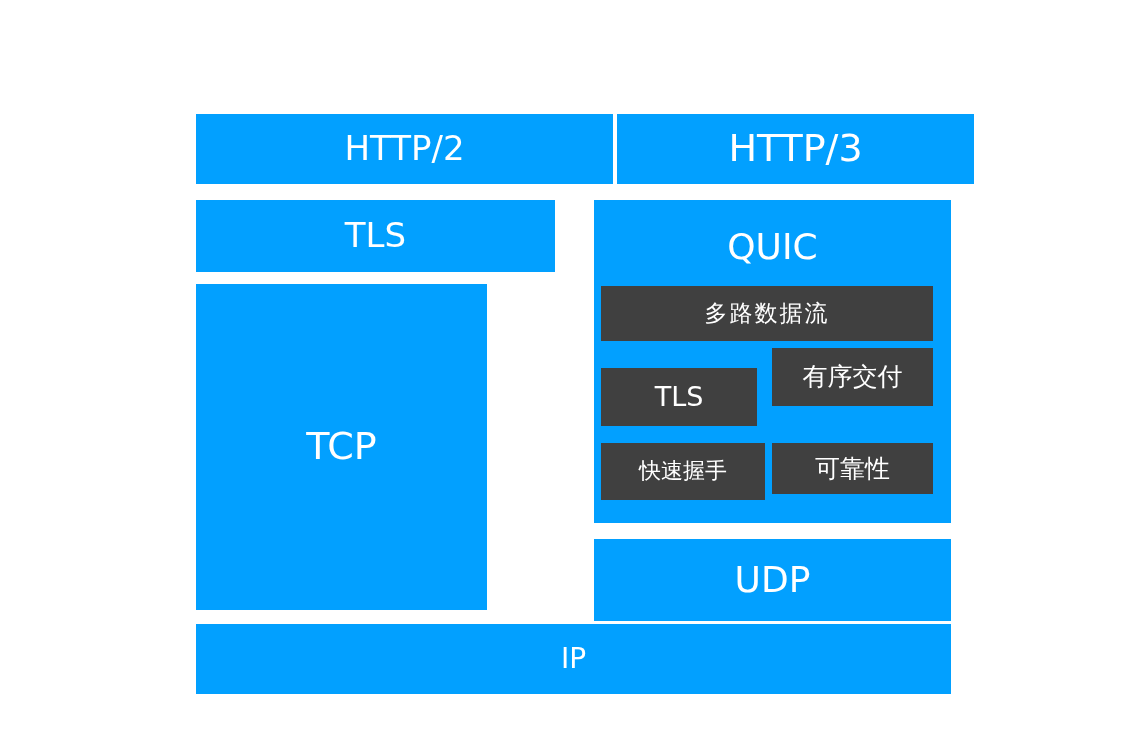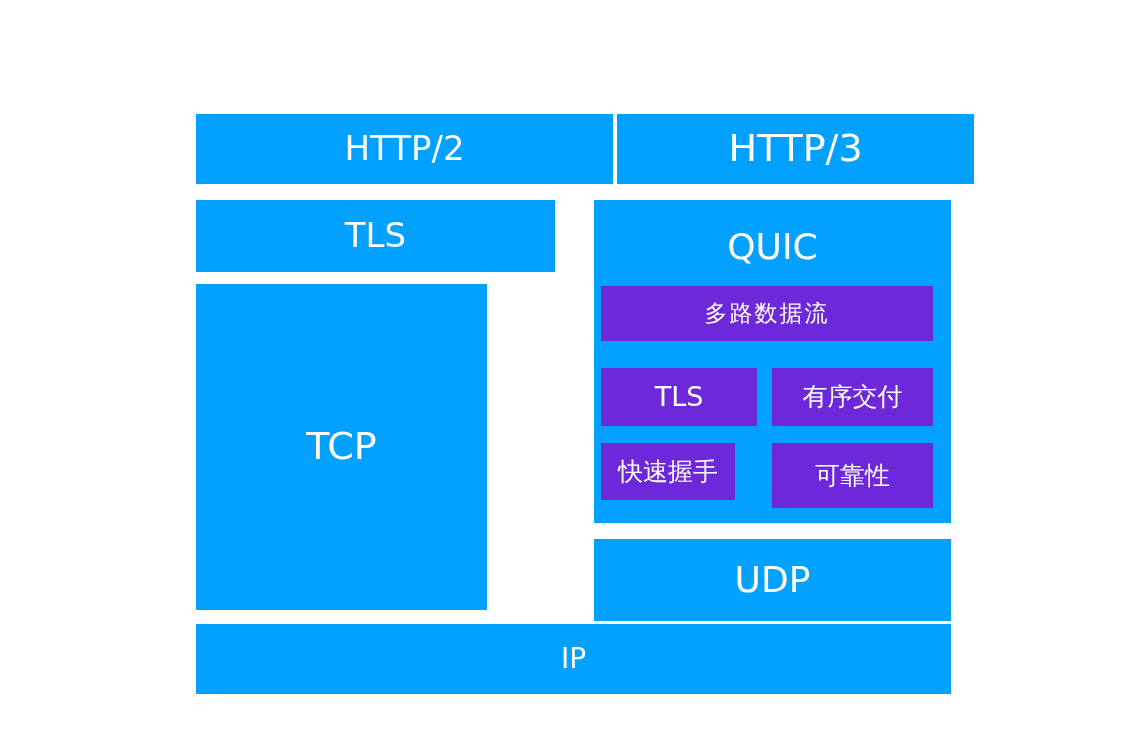--- a/index.html
+++ b/index.html
@@ -25,21 +25,21 @@
     align-items: center;
     justify-content: center;
     color: #ffffff;
     text-align: center;
     line-height: 1.1;
   }
   .blue {
     background: #02A0FF;
   }
   .orange {
-    background: #6d28d9;
+    background: #404040;
   }
   
   #box-http2 {
     left: 196px;  top: 114px;  width: 417px;  height: 70px;
     font-size: 34px;
   }
   #box-tls-left {
     left: 196px;  top: 200px;  width: 359px;  height: 72px;
     font-size: 34px;
   }
@@ -71,29 +71,29 @@
   #box-multiplex {
     left: 601px;  top: 286px;  width: 332px;  height: 55px;
     font-size: 23px;
     letter-spacing: 2px;
   }
   #box-tls-quic {
     left: 601px;  top: 368px;  width: 156px;  height: 58px;
     font-size: 27px;
   }
   #box-ordered {
-    left: 772px;  top: 368px;  width: 161px;  height: 58px;
+    left: 772px;  top: 348px;  width: 161px;  height: 58px;
     font-size: 25px;
   }
   #box-handshake {
-    left: 601px;  top: 443px;  width: 134px;  height: 57px;
-    font-size: 25px;
+    left: 601px;  top: 443px;  width: 164px;  height: 57px;
+    font-size: 22px;
   }
   #box-reliability {
-    left: 772px;  top: 443px;  width: 161px;  height: 65px;
+    left: 772px;  top: 443px;  width: 161px;  height: 51px;
     font-size: 25px;
   }
   #box-udp {
     left: 594px;  top: 539px;  width: 357px;  height: 82px;
     font-size: 36px;
   }
   
   #box-ip {
     left: 196px;  top: 624px;  width: 755px;  height: 70px;
     font-size: 28px;

